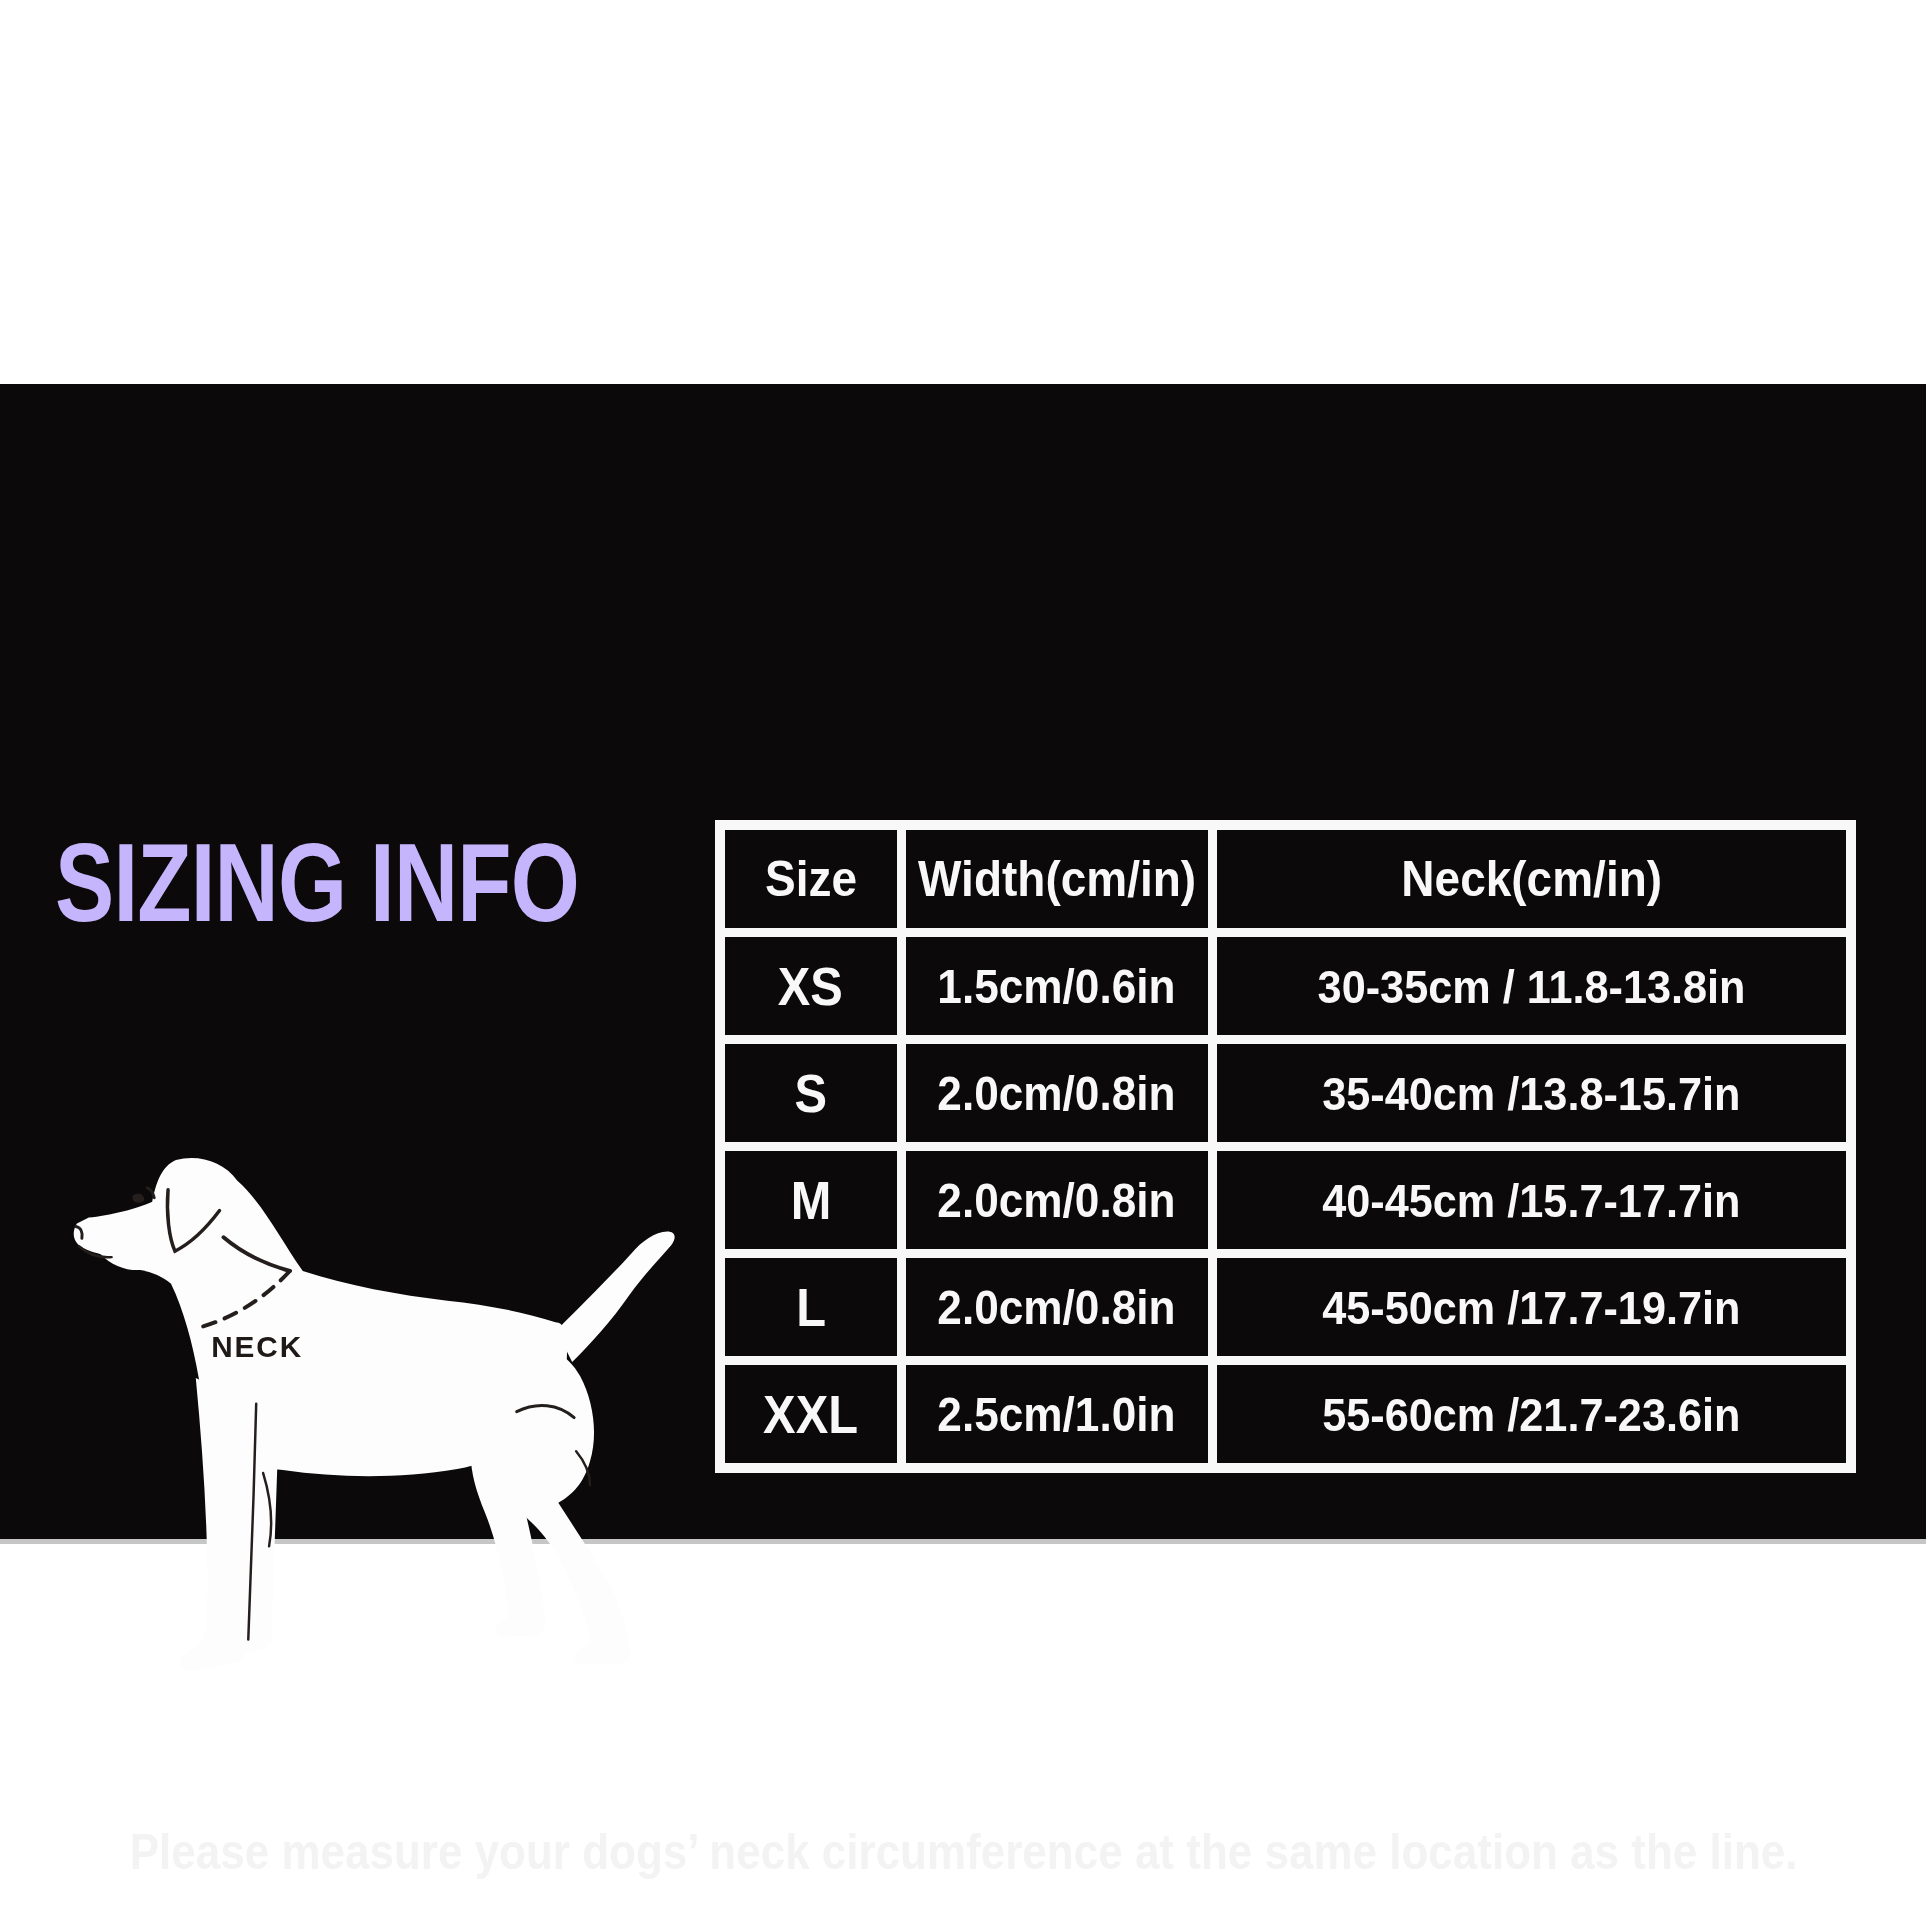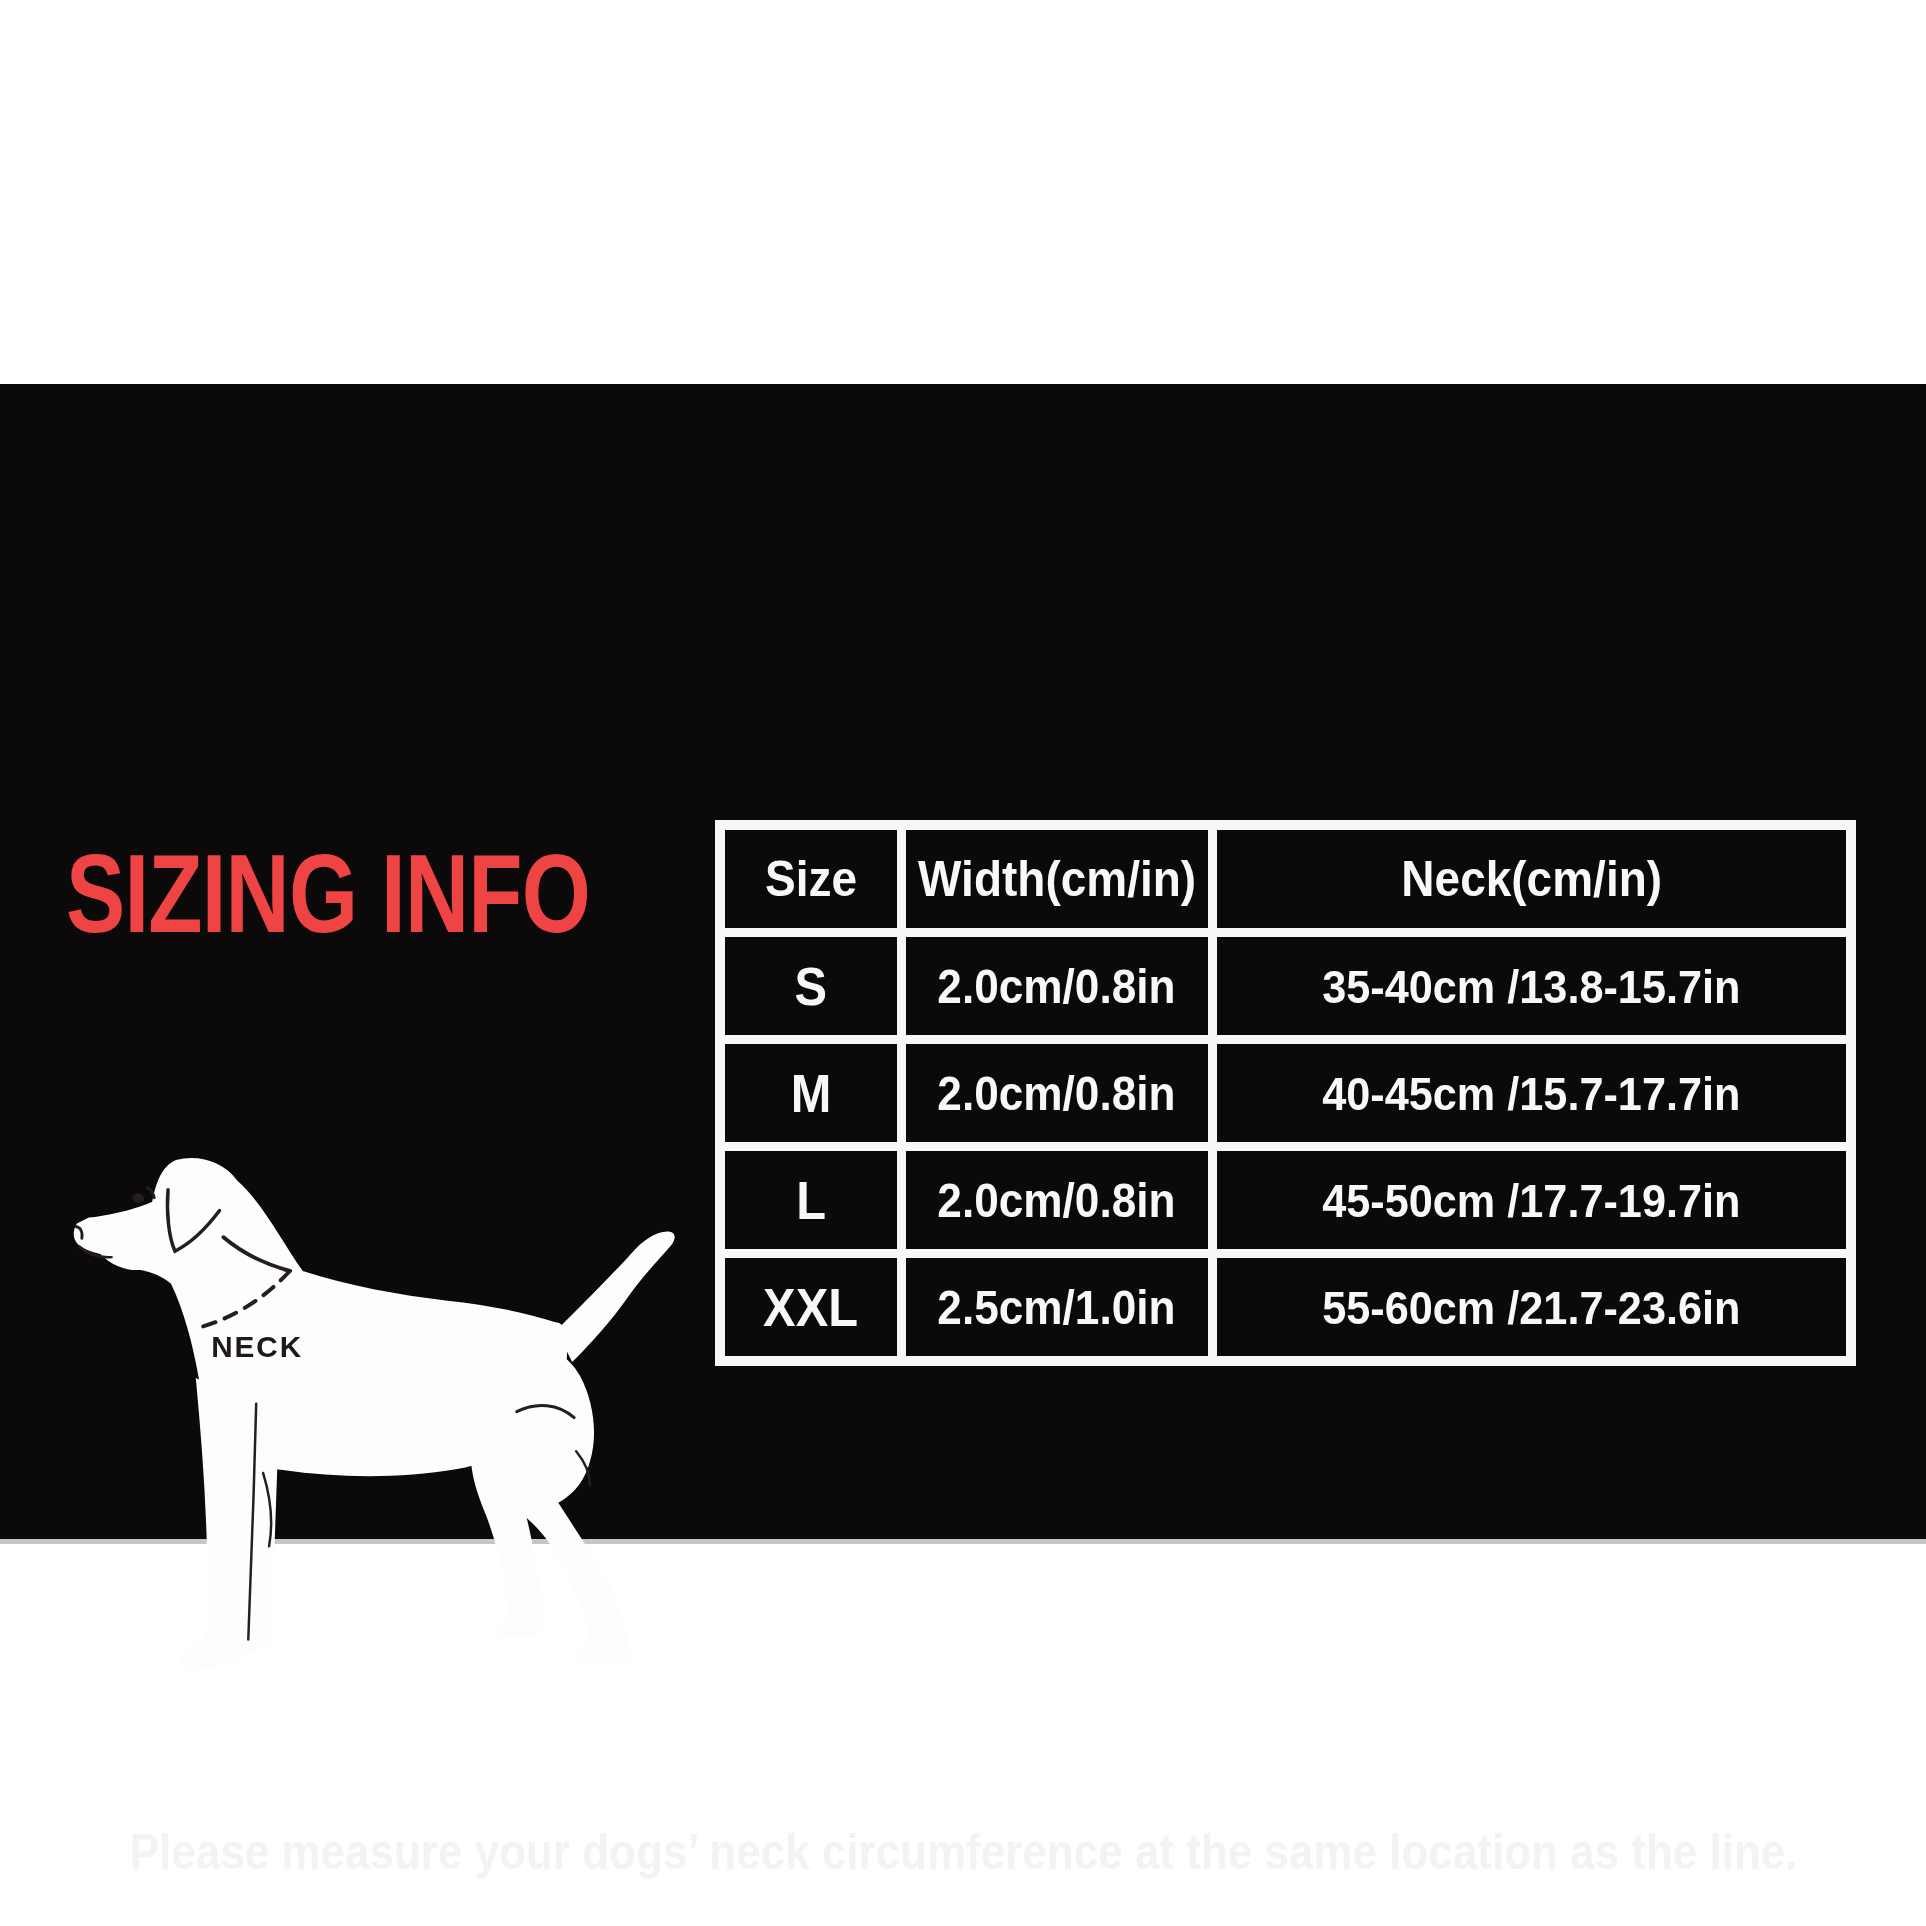--- a/index.html
+++ b/index.html
@@ -5,22 +5,22 @@
   html,body{margin:0;padding:0;background:#ffffff;}
   .stage{
     position:relative;width:1927px;height:1927px;background:#ffffff;overflow:hidden;
     font-family:"Liberation Sans", sans-serif;
   }
   .panel{
     position:absolute;left:0;top:384px;width:1927px;height:1155px;
     background:#0b0909;border-bottom:5px solid #c6c6c6;
   }
   .title{
-    position:absolute;left:55px;top:444px;margin:11px;
-    color:#ef4444;font-size:111px;font-weight:900;line-height:1.0;white-space:nowrap;
+    position:absolute;left:55px;top:444px;margin:0;
+    color:#c4b5fd;font-size:111px;font-weight:900;line-height:1.0;white-space:nowrap;
   }
   .title .squeeze{display:inline-block;transform:scaleX(0.80);transform-origin:left center;letter-spacing:-1px;}
   .sizing-table{
     position:absolute;left:715px;top:436px;width:1131px;
     border-collapse:collapse;table-layout:fixed;
     background:#0b0909;border:10px solid #f8f8f8;
   }
   .sizing-table th,.sizing-table td{
     border:9px solid #f8f8f8;height:98px;text-align:center;vertical-align:middle;
     color:#f8f8f8;padding:0;overflow:hidden;white-space:nowrap;
@@ -109,20 +109,25 @@
       </colgroup>
       <thead>
         <tr>
           <th><span class="cd">Size</span></th>
           <th><span class="cd">Width(cm/in)</span></th>
           <th><span class="cd">Neck(cm/in)</span></th>
         </tr>
       </thead>
       <tbody>
         <tr>
+          <td class="c-size"><span class="cd">XS</span></td>
+          <td class="c-width"><span class="cd">1.5cm/0.6in</span></td>
+          <td class="c-neck"><span class="cd">30-35cm / 11.8-13.8in</span></td>
+        </tr>
+        <tr>
           <td class="c-size"><span class="cd">S</span></td>
           <td class="c-width"><span class="cd">2.0cm/0.8in</span></td>
           <td class="c-neck"><span class="cd">35-40cm /13.8-15.7in</span></td>
         </tr>
         <tr>
           <td class="c-size"><span class="cd">M</span></td>
           <td class="c-width"><span class="cd">2.0cm/0.8in</span></td>
           <td class="c-neck"><span class="cd">40-45cm /15.7-17.7in</span></td>
         </tr>
         <tr>

